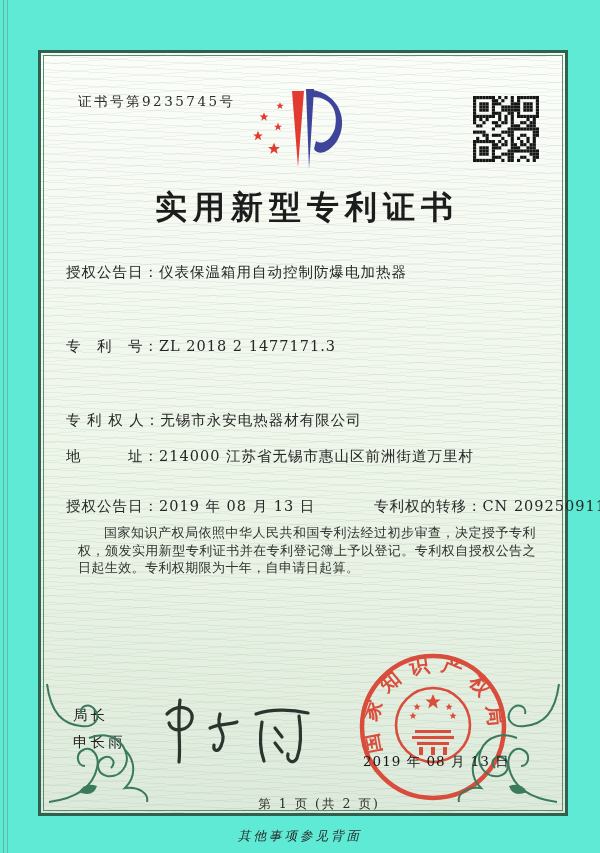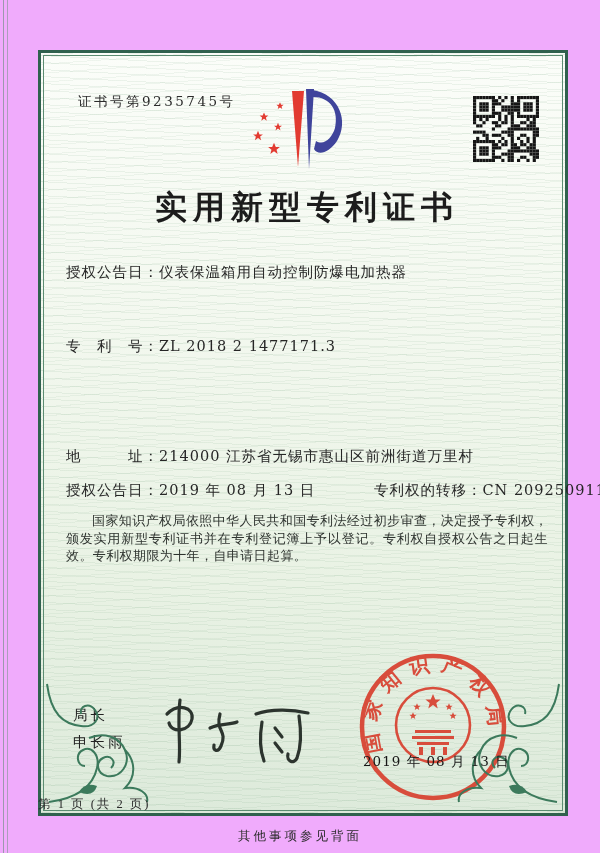--- a/index.html
+++ b/index.html
@@ -1,45 +1,45 @@
 <!DOCTYPE html>
 <html><head>
 <meta charset="utf-8">
 <style>
   html,body{margin:0;padding:0;}
   body{width:600px;height:853px;background:#fbfbf8;font-family:"DejaVu Serif","Liberation Serif",serif;}
-  .paper{position:relative;width:600px;height:853px;background:#f0abfc;overflow:hidden;}
+  .paper{position:relative;width:600px;height:853px;background:#5eead4;overflow:hidden;}
   .page-edge{position:absolute;left:3px;top:0;bottom:0;width:3px;
     border-left:1px solid rgba(90,140,110,.55);border-right:1px solid rgba(90,140,110,.45);}
   .frame{position:absolute;left:38px;top:50px;width:530px;height:766px;
     border:3px solid #30614e;box-sizing:border-box;
     background:
       repeating-linear-gradient(3deg, rgba(125,170,135,.13) 0 1px, rgba(0,0,0,0) 1px 7px),
       repeating-linear-gradient(-4deg, rgba(125,170,135,.10) 0 1px, rgba(0,0,0,0) 1px 9px),
       linear-gradient(180deg,#fbfdf9 0%,#f3f8ef 35%,#e9f2e4 70%,#ddeadb 100%);}
   .frame-inner{position:absolute;inset:2px;border:1px solid #5c8c72;pointer-events:none;}
   .abs{position:absolute;}
   .cert-no{left:78px;top:93px;font-size:13.5px;letter-spacing:2.5px;color:#2b2b2b;}
   .logo{left:248px;top:88px;}
   .qr{left:473px;top:96px;}
   .title{left:42px;top:186px;width:530px;text-align:center;font-size:32px;font-weight:bold;
     letter-spacing:6px;color:#1c1c1c;}
   .field{left:66px;font-size:14.5px;color:#262626;letter-spacing:1px;white-space:nowrap;}
   .field .val{letter-spacing:1px;}
   .field2{left:308px;top:0;position:absolute;}
   .paras{left:66px;top:512px;width:482px;font-size:13px;line-height:17.6px;color:#2e332f;
     letter-spacing:.4px;text-align:justify;}
-  .paras p{margin:0;text-indent:2em;}
+  .paras p{margin:12px;text-indent:2em;}
   .director{left:73px;font-size:14.5px;letter-spacing:3px;color:#222;}
   .signature{left:158px;top:688px;}
   .seal{left:357px;top:651px;}
   .seal-date{left:363px;top:753px;font-size:13.5px;letter-spacing:1px;color:#161616;z-index:5;}
-  .page-num{left:38px;top:796px;width:562px;text-align:left;font-size:12.5px;color:#2b2b2b;letter-spacing:2px;font-family:Liberation Serif, serif;}
+  .page-num{left:38px;top:796px;width:562px;text-align:center;font-size:12.5px;color:#2b2b2b;letter-spacing:2px;}
   .back-note{left:0;top:828px;width:600px;text-align:center;font-size:12.5px;color:#2b2b2b;
-    letter-spacing:3px;}
+    letter-spacing:3px;font-style:italic;}
   .ornament{pointer-events:none;}
 </style>
 </head>
 <body>
 
 <div class="paper">
 
   <div class="page-edge"></div>
 
   <div class="frame">
@@ -323,24 +323,27 @@
     </svg>
 
   <div class="abs title">实用新型专利证书</div>
 
   <div class="abs field" style="top:263px">
     <span>授权公告日：</span><span class="val">仪表保温箱用自动控制防爆电加热器</span>
   </div>
   <div class="abs field" style="top:337px">
     <span>专　利　号：</span><span class="val">ZL 2018 2 1477171.3</span>
   </div>
+  <div class="abs field" style="top:411px">
+    <span>专 利 权 人：</span><span class="val">无锡市永安电热器材有限公司</span>
+  </div>
   <div class="abs field" style="top:447px">
     <span>地　　　址：</span><span class="val">214000 江苏省无锡市惠山区前洲街道万里村</span>
   </div>
-  <div class="abs field" style="top:481px;right:52px;left:66px;">
+  <div class="abs field" style="top:497px;right:52px;left:66px;">
     <span>授权公告日：</span><span class="val">2019 年 08 月 13 日</span>
     <span class="field2">
       <span>专利权的转移：</span><span class="val">CN 209250911 U</span>
     </span>
   </div>
 
   <div class="abs paras">
     <p>国家知识产权局依照中华人民共和国专利法经过初步审查，决定授予专利权，颁发实用新型专利证书并在专利登记簿上予以登记。专利权自授权公告之日起生效。专利权期限为十年，自申请日起算。</p>
   </div>
 

